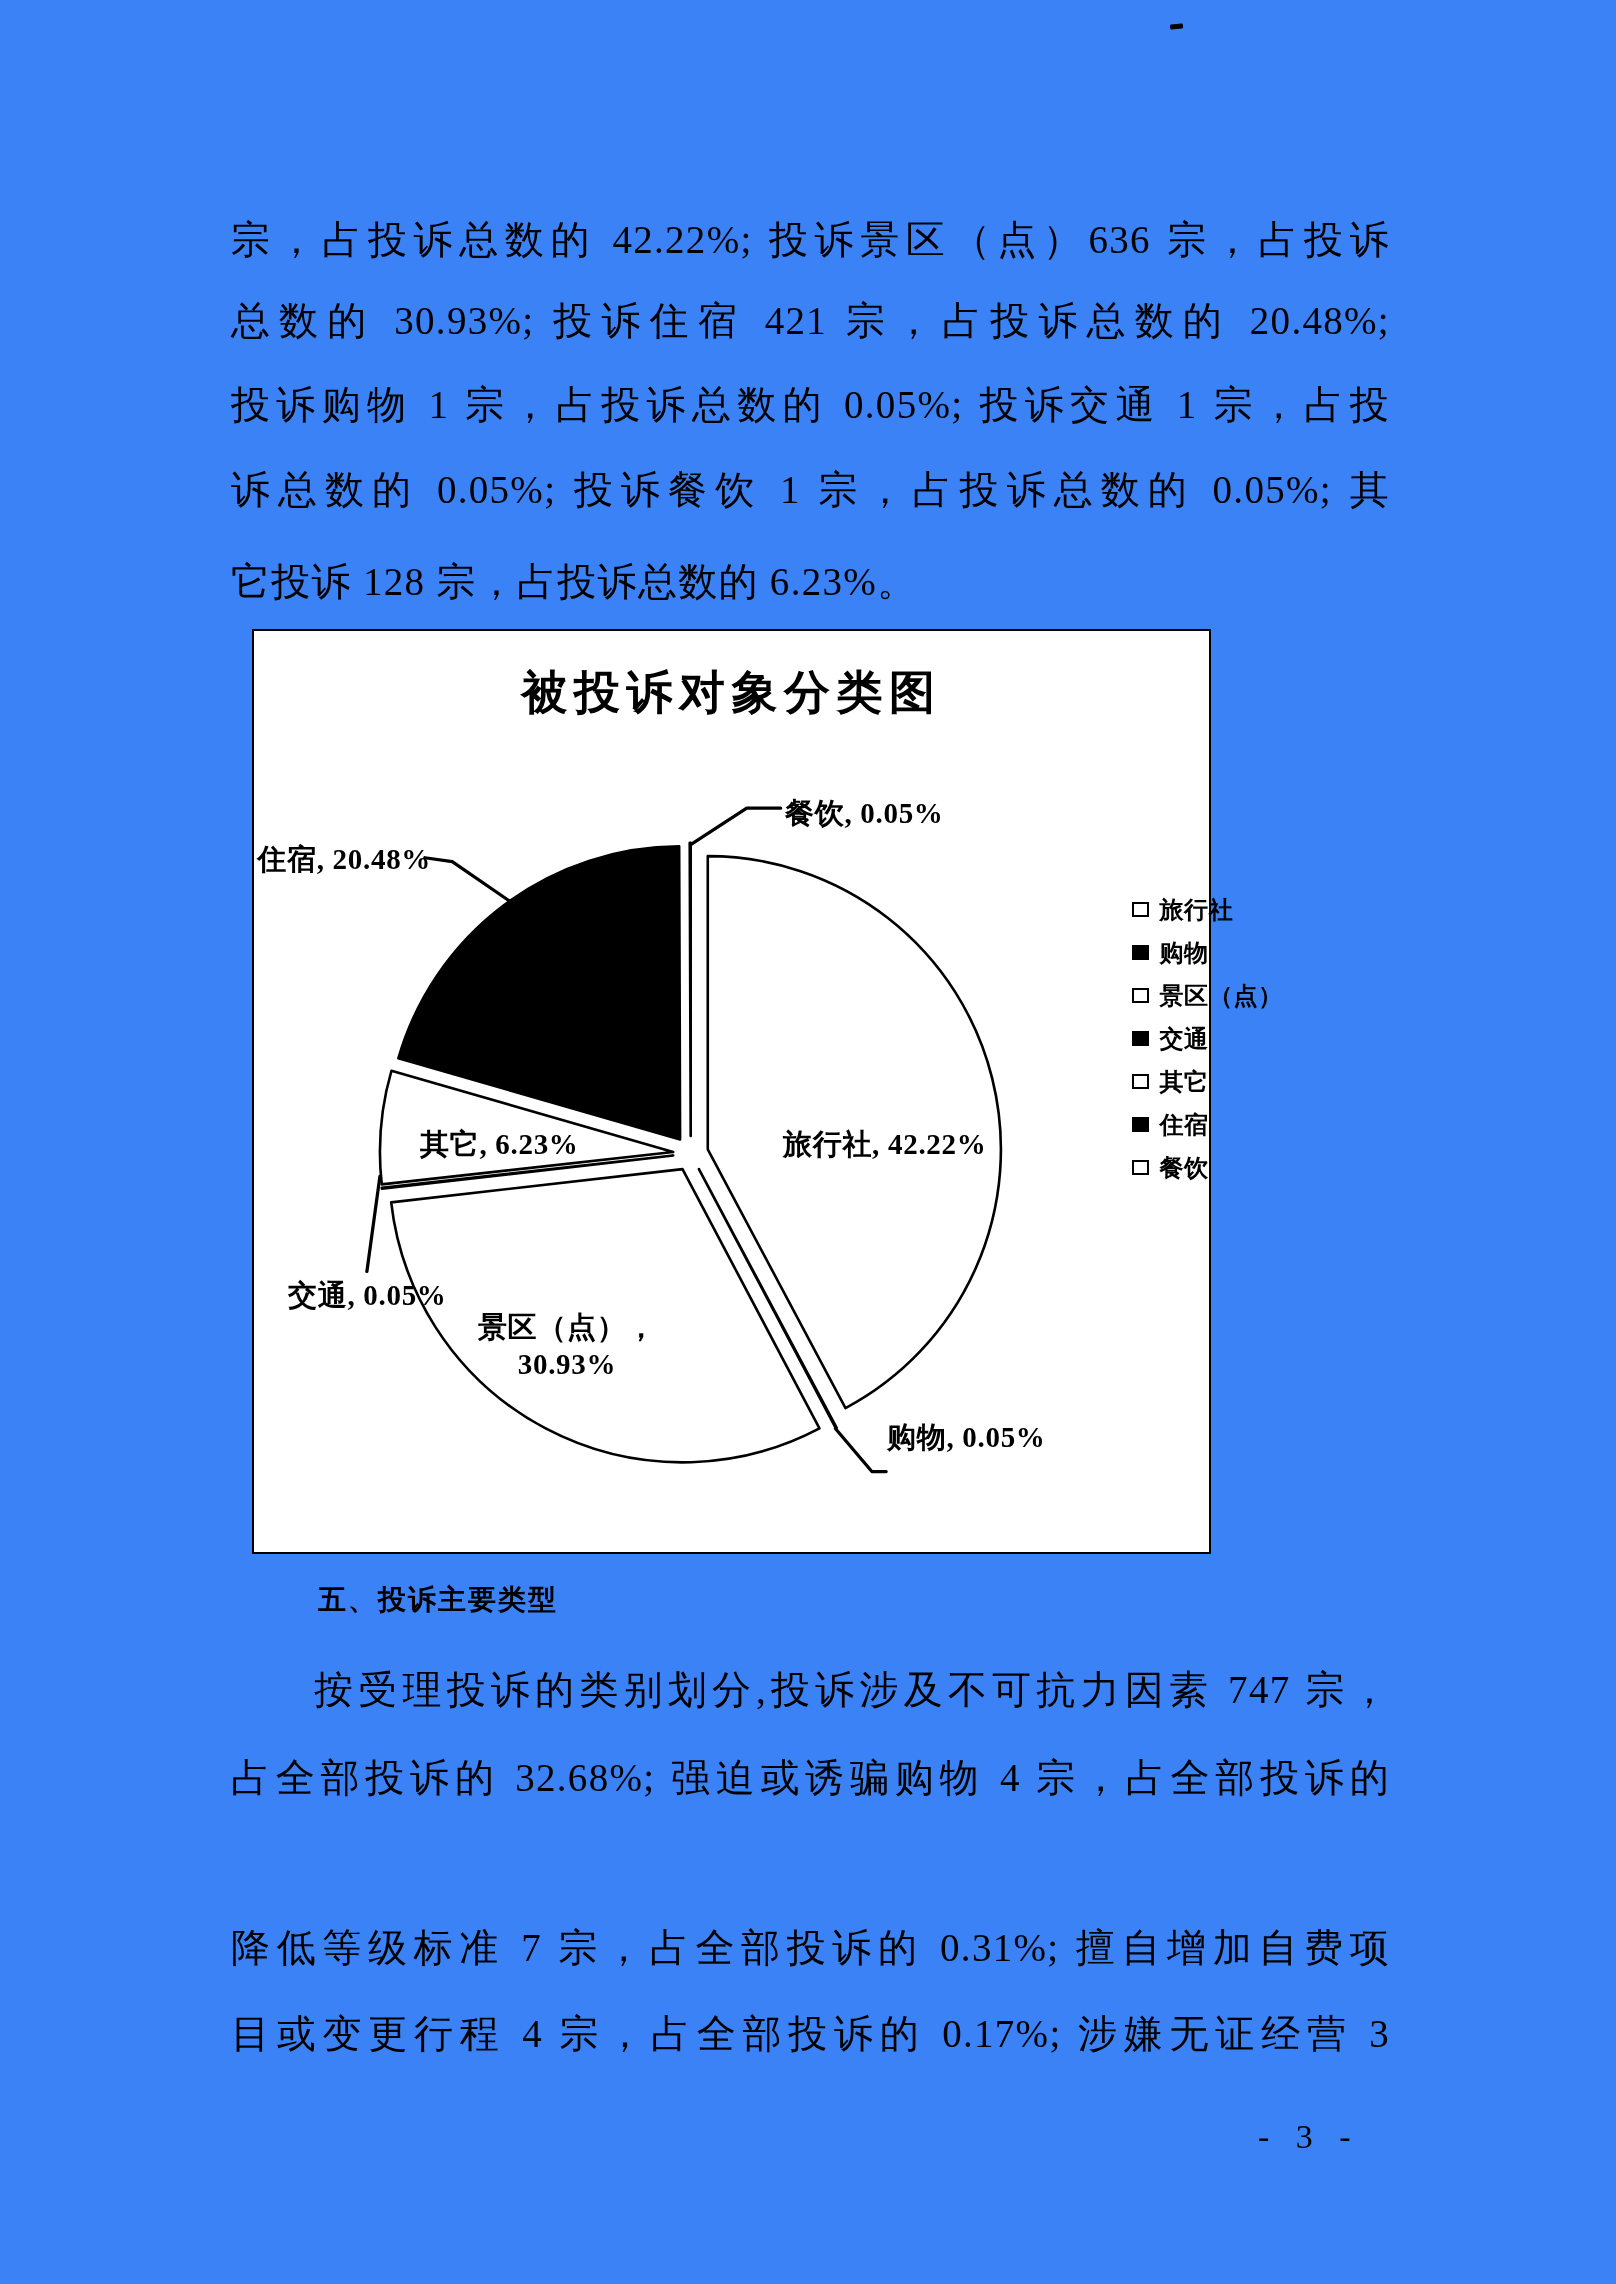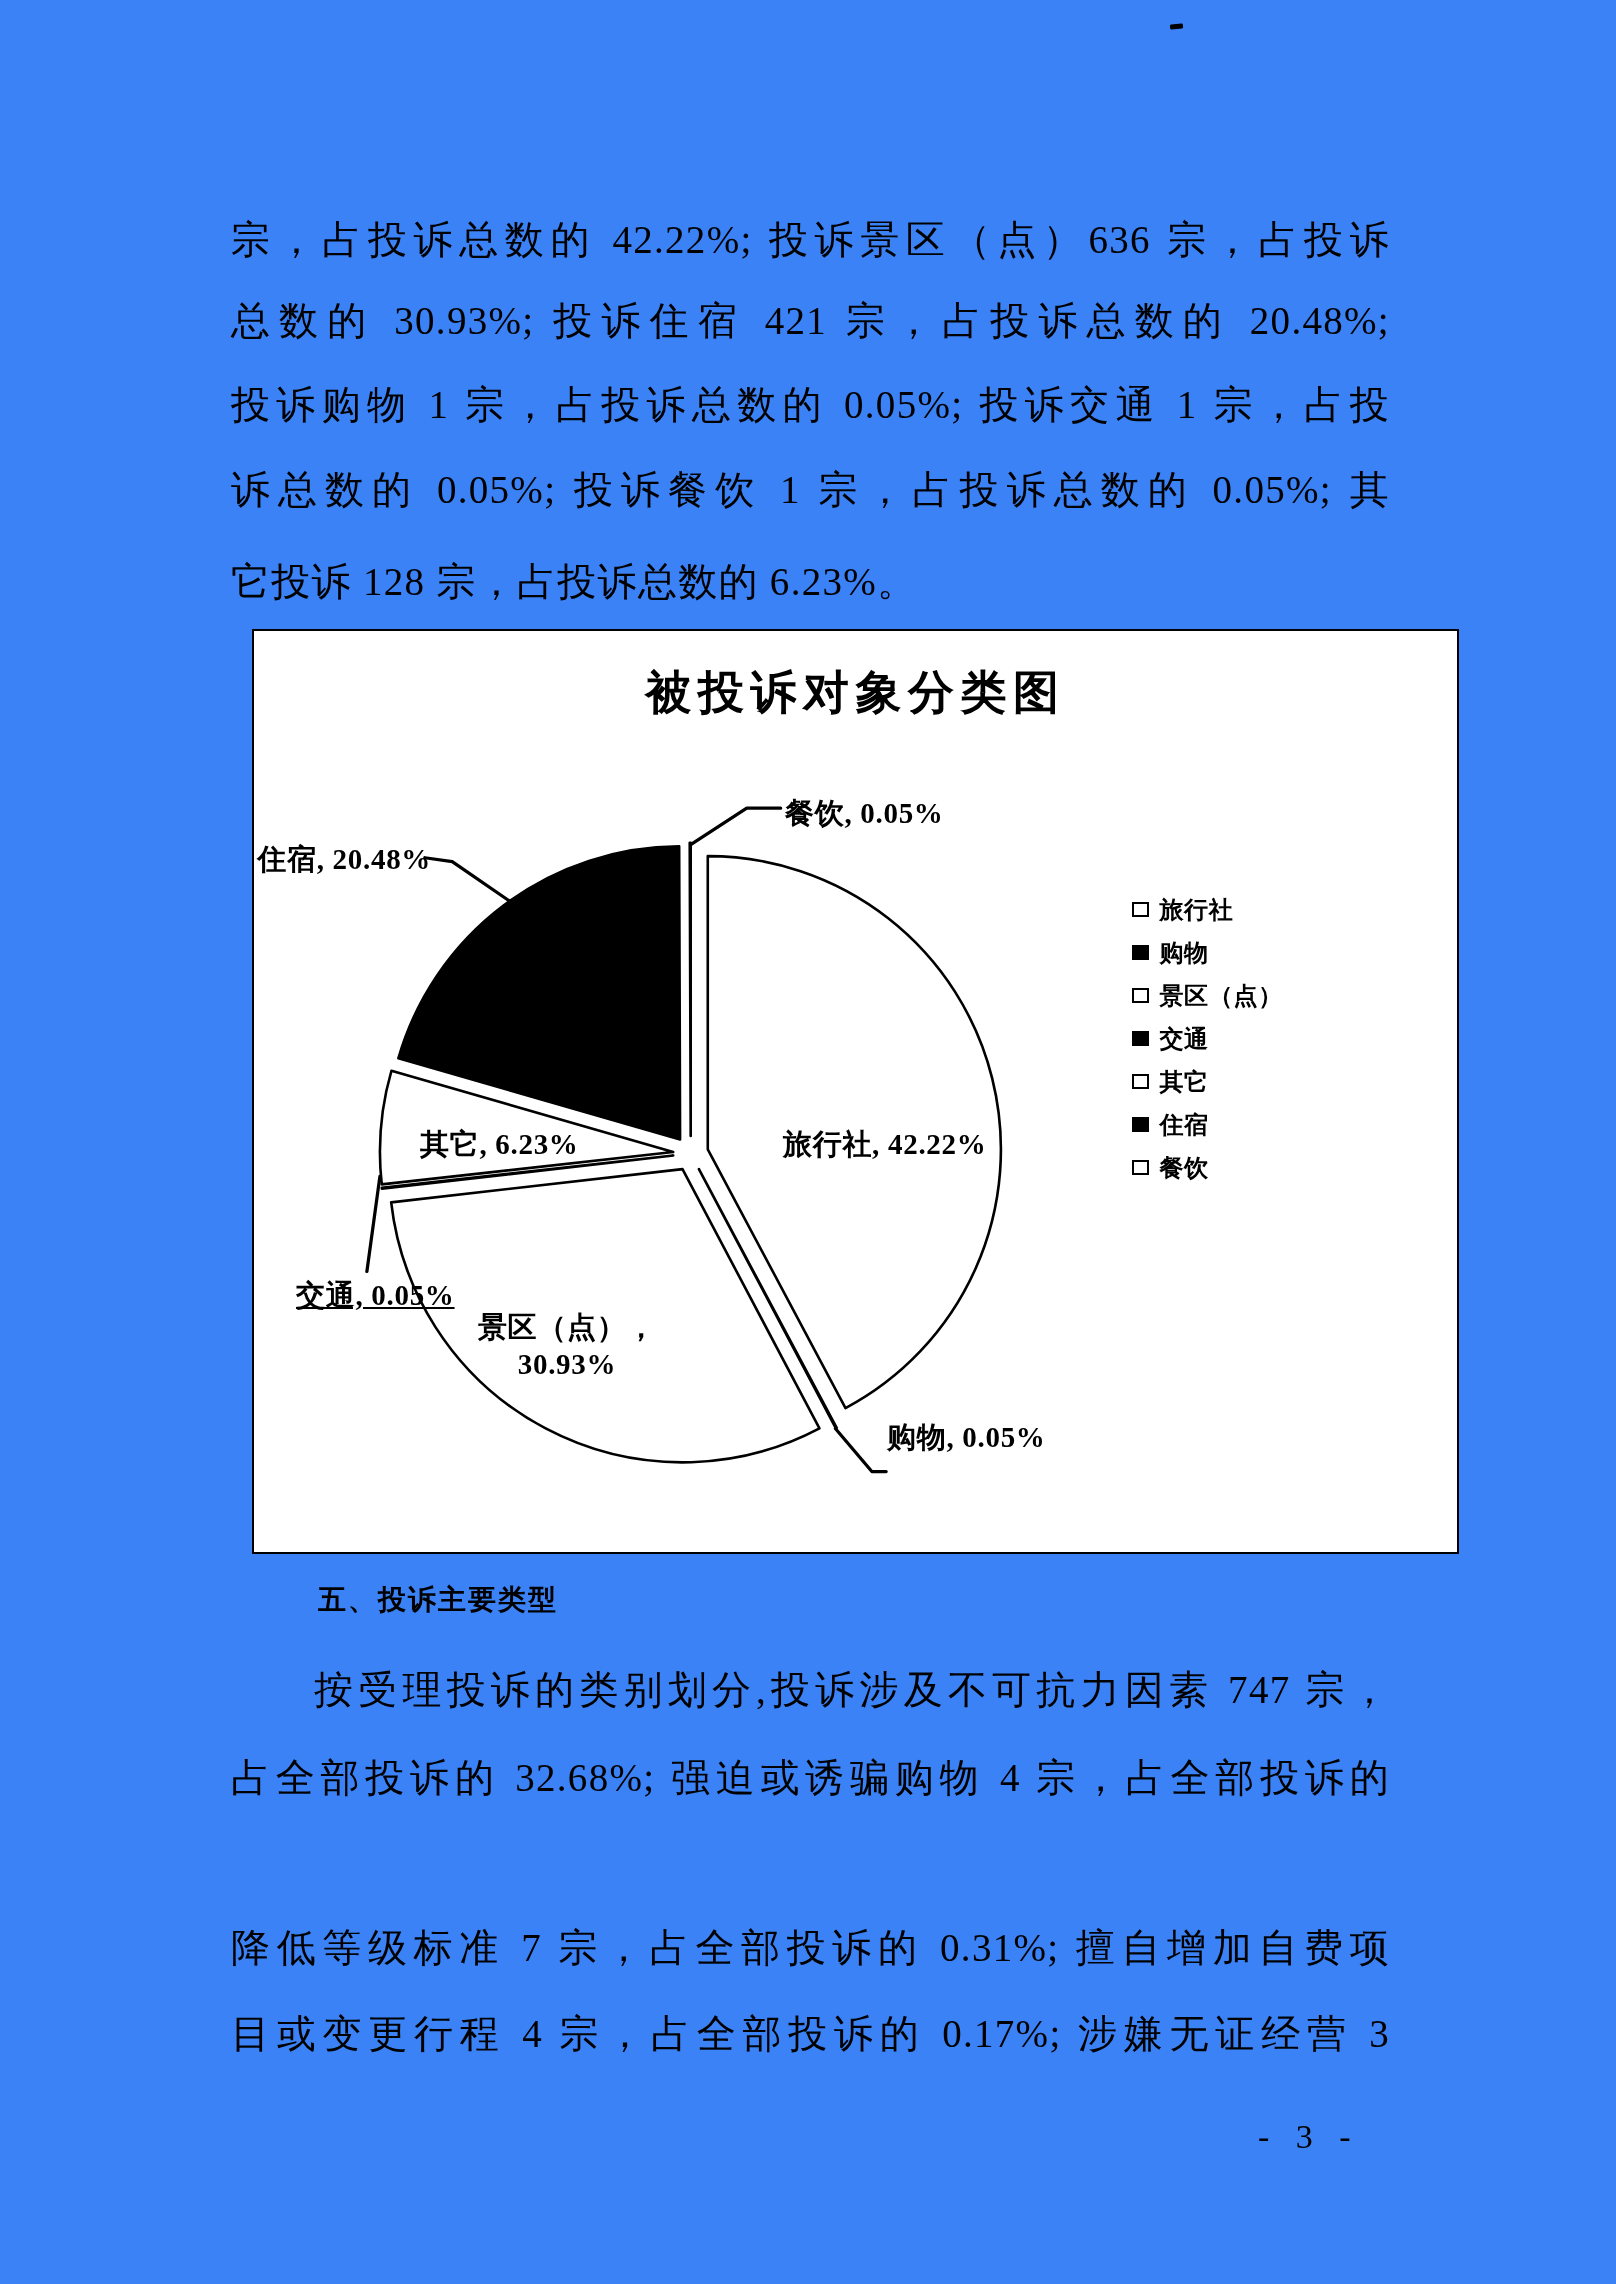--- a/index.html
+++ b/index.html
@@ -25,21 +25,21 @@
   .indent { padding-left:83px; }
 
   .heading {
     position:absolute; left:318px; top:1581px;
     font-family:"Liberation Sans","DejaVu Sans",sans-serif;
     font-weight:700; font-size:28px; letter-spacing:2px; white-space:nowrap;
   }
 
   
   .chartbox {
-    position:absolute; left:252px; top:629px; width:1207px; height:925px;
+    position:absolute; left:252px; top:629px; width:959px; height:925px;
     border:2.6px solid #000; background:#fff;
   }
   .chart-title {
     position:absolute; left:0; top:31px; width:100%;
     text-align:center; font-size:46px; font-weight:700; letter-spacing:6.5px;
     white-space:nowrap;
   }
   .chartbox svg { position:absolute; left:0; top:0; }
 
   .slice-label {
@@ -93,21 +93,21 @@
         <polyline points="262,348 304,354 432,442"></polyline>
         <polyline points="193,837 173,983"></polyline>
         <polyline points="892,1224 948,1290 970,1290"></polyline>
       </g>
       </svg>
 
     <div class="slice-label" style="left:531px; top:163px;">餐饮, 0.05%</div>
     <div class="slice-label" style="left:3.3px;   top:209px;">住宿, 20.48%</div>
     <div class="slice-label" style="left:500px; top:494px;margin-left:29px;">旅行社, 42.22%</div>
     <div class="slice-label" style="left:166px; top:494px;">其它, 6.23%</div>
-    <div class="slice-label" style="left:42px;  top:645px;text-decoration:underline;">交通, 0.05%</div>
+    <div class="slice-label" style="left:34px;  top:645px;">交通, 0.05%</div>
     <div class="slice-label center2" style="left:176px; top:678px; width:274px; line-height:37px;">景区（点），
 30.93%</div>
     <div class="slice-label" style="left:633px; top:787px;text-align:center;">购物, 0.05%</div>
 
     <div class="legend" id="legend">
         <div class="legend-row">
           <span class="legend-marker"></span>
           <span class="legend-label">旅行社</span>
         </div>
         <div class="legend-row">

